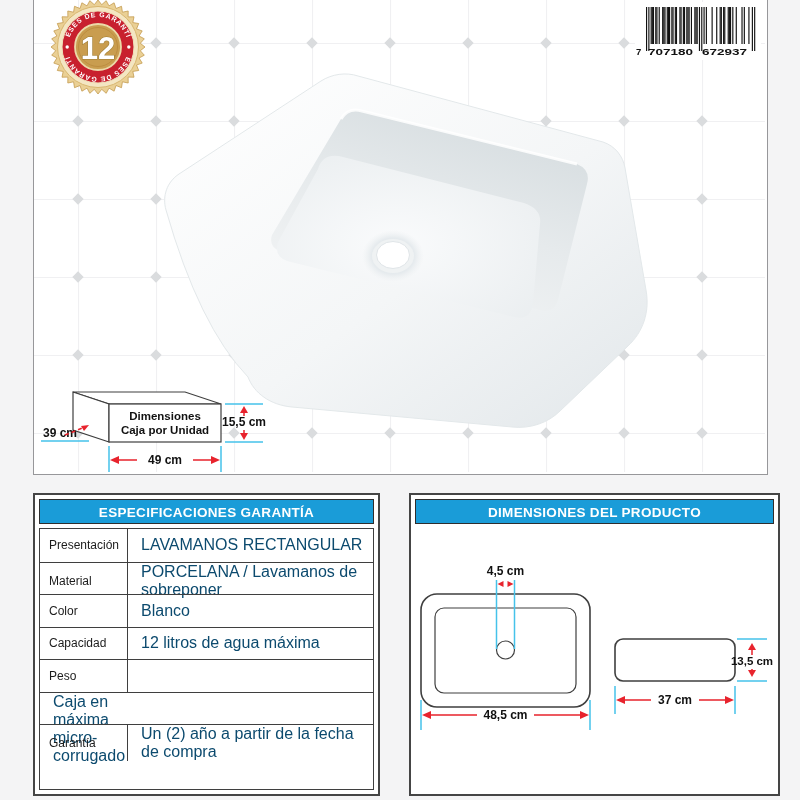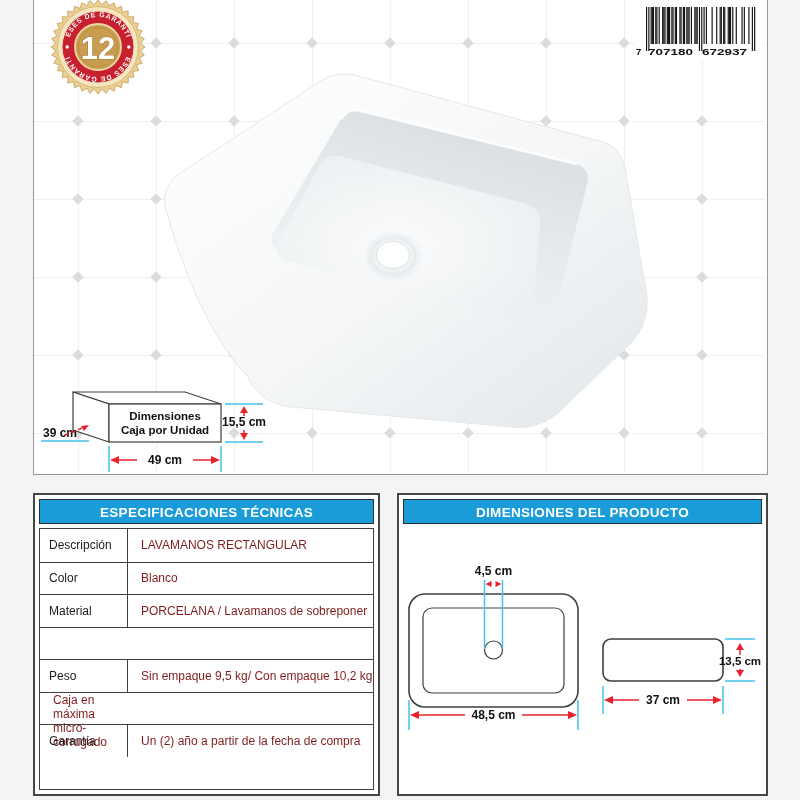--- a/index.html
+++ b/index.html
@@ -9,33 +9,33 @@
 
   
   #photo-frame{left:33px;top:-8px;width:733px;height:482px;background:#ffffff;
     border:1px solid #97979a;border-top:none;}
   #photo-frame svg{position:absolute;}
 
   
   .panel{top:493px;height:303px;background:#ffffff;border:2px solid #454545;
     box-sizing:border-box;padding:4px;}
   #specs-panel{left:33px;width:347px;}
-  #dims-panel{left:397px;width:371px;}
+  #dims-panel{left:409px;width:371px;}
   .panel-header{height:25px;line-height:25px;background:#1a9cd8;border:1px solid #2e2e2e;
     box-sizing:border-box;text-align:center;color:#ffffff;font-weight:bold;font-size:13.5px;
     letter-spacing:.3px;}
 
   
   .spec-table{position:absolute;left:4px;right:4px;top:33px;bottom:4px;
     border:1.5px solid #3f3f3f;display:grid;grid-template-rows:repeat(8,1fr);}
   .spec-row{display:grid;grid-template-columns:88px 1fr;border-top:1px solid #3f3f3f;min-height:0;}
   .spec-row:first-child{border-top:none;}
   .spec-label{border-right:1.5px solid #3f3f3f;display:flex;align-items:center;
     padding-left:9px;font-size:12px;color:#1c1c1c;}
-  .spec-value{display:flex;align-items:center;padding-left:13px;font-size:12px;color:#7f1d1d;}
+  .spec-value{display:flex;align-items:center;padding-left:13px;font-size:16px;color:#0c4a6e;}
 
   
   text{font-family:"Liberation Sans",sans-serif;}
   .dim-label{font-size:12px;font-weight:bold;fill:#111111;}
   .dim-label-sm{font-size:11.5px;font-weight:bold;fill:#111111;}
   .outline{fill:#ffffff;stroke:#3f3f3f;}
 </style>
 </head>
 <body>
 
@@ -212,40 +212,41 @@
 
       <text class="dim-label" x="31" y="58" text-anchor="middle">39 cm</text>
       <path d="M12 62 H60" stroke="#45c2ea" stroke-width="1.5"></path>
       <path d="M36 56 L56 48" stroke="#e8232d" stroke-width="1.6" stroke-dasharray="4 3"></path>
       <polygon points="60,46 52,47 55,52" fill="#e8232d"></polygon>
     </svg>
   </div>
 
   <div id="specs-panel" class="panel abs">
     <div class="panel-header">
-      <span>ESPECIFICACIONES TÉCNICAS</span>
+      <span>ESPECIFICACIONES GARANTÍA</span>
     </div>
     <div class="spec-table">
       <div class="spec-row">
-        <div class="spec-label">Descripción</div>
+        <div class="spec-label">Presentación</div>
         <div class="spec-value">LAVAMANOS RECTANGULAR</div>
+      </div>
+      <div class="spec-row">
+        <div class="spec-label">Material</div>
+        <div class="spec-value">PORCELANA / Lavamanos de sobreponer</div>
       </div>
       <div class="spec-row">
         <div class="spec-label">Color</div>
         <div class="spec-value">Blanco</div>
       </div>
       <div class="spec-row">
-        <div class="spec-label">Material</div>
-        <div class="spec-value">PORCELANA / Lavamanos de sobreponer</div>
-      </div>
-      <div class="spec-row">
+        <div class="spec-label">Capacidad</div>
+        <div class="spec-value">12 litros de agua máxima</div>
       </div>
       <div class="spec-row">
         <div class="spec-label">Peso</div>
-        <div class="spec-value">Sin empaque 9,5 kg/  Con empaque 10,2 kg</div>
       </div>
       <div class="spec-row">
         <div class="spec-value">Caja en máxima micro-corrugado</div>
       </div>
       <div class="spec-row">
         <div class="spec-label">Garantía</div>
         <div class="spec-value">Un (2) año a partir de la fecha de compra</div>
       </div>
     </div>
   </div>

